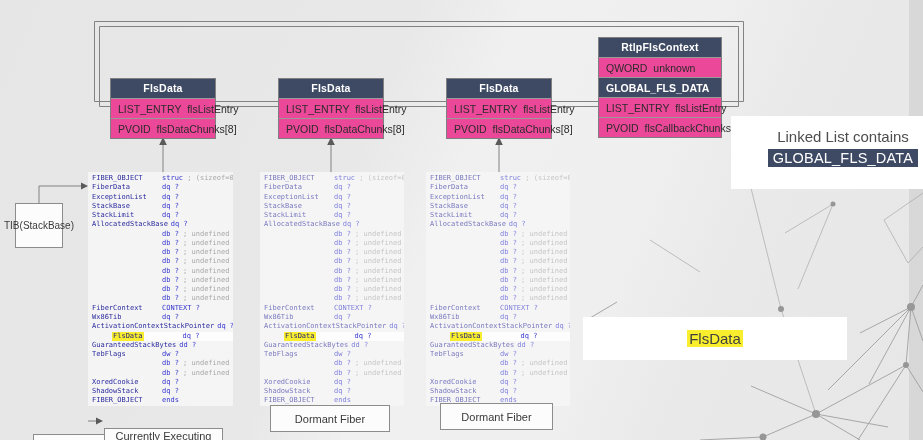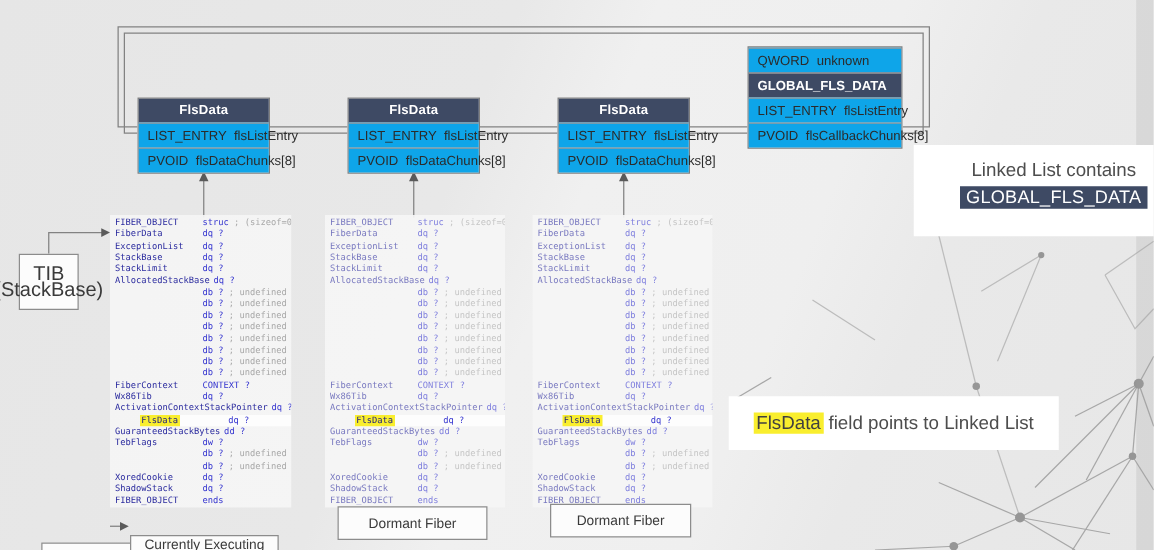--- a/index.html
+++ b/index.html
@@ -7,40 +7,40 @@
     position:relative;width:923px;height:440px;overflow:hidden;
     background:linear-gradient(112deg,#e6e6e6 0%,#e8e8e8 38%,#f0f0f0 48%,#efefef 66%,#e9e9e9 76%,#e7e7e7 100%);
     font-family:"Liberation Sans",sans-serif;
   }
   svg.layer{position:absolute;left:0;top:0;pointer-events:none;}
   .edge-strip{position:absolute;right:0;top:0;width:14px;height:440px;background:rgba(160,160,160,.22);}
 
   
   .dbox{position:absolute;border:1px solid #7f7f7f;background:#f8f8f8;box-sizing:border-box;}
   .dbox .hdr{background:#3e4a64;color:#fff;font-weight:bold;font-size:10.5px;height:19px;line-height:19px;text-align:center;letter-spacing:.2px;}
-  .dbox .row{height:20px;line-height:20px;font-size:10.5px;color:#2b2b2b;padding-left:7px;border-top:1px solid #9a9a9a;background:#0ea5e9;white-space:nowrap;word-spacing:3px;box-sizing:border-box;}
+  .dbox .row{height:20px;line-height:20px;font-size:10.5px;color:#2b2b2b;padding-left:7px;border-top:1px solid #9a9a9a;background:#ec4899;white-space:nowrap;word-spacing:3px;box-sizing:border-box;}
   .dbox .row.navy{background:#3e4a64;color:#fff;font-weight:bold;word-spacing:0;}
 
   
   .struct{position:absolute;width:145px;height:234px;background:rgba(245,245,245,.92);
     font-family:"DejaVu Sans Mono",monospace;font-size:7px;overflow:hidden;
     padding:2px 0 0 4px;box-sizing:border-box;margin:0;}
   .struct.faded .sl{opacity:.62;}
   .sl{height:9.28px;line-height:9.28px;white-space:nowrap;}
   .sn{display:inline-block;min-width:67px;color:#2a2a9e;}
   .sn.hl{background:#f9ee2e;color:#20207e;min-width:0;padding:0 1px;margin-right:36px;opacity:1 !important;}
   .sl.hlrow{background:#fdfdfd;opacity:1 !important;margin-left:20px;}
   .sk{color:#3434cf;margin-left:3px;}
   .sc{color:#a8a8a8;}
 
   
   .lbox{position:absolute;border:1px solid #8c8c8c;background:#fcfcfc;color:#3a3a3a;
     display:flex;align-items:center;justify-content:center;text-align:center;
     font-size:11px;box-sizing:border-box;}
-  .lbox.small{font-size:16px;flex-direction:column;line-height:13px;}
+  .lbox.small{font-size:10px;flex-direction:row;line-height:13px;}
 
   
   .card{position:absolute;background:#ffffff;color:#4d4d4d;box-sizing:border-box;}
   .card1{width:224px;height:73px;font-size:15px;text-align:center;padding-top:12px;}
   .chip{display:inline-block;background:#3e4a64;color:#fff;padding:1px 5px;margin-top:4px;font-size:14.5px;letter-spacing:.2px;}
   .card2{width:264px;height:43px;font-size:15px;display:flex;align-items:center;justify-content:center;white-space:pre;}
   .yhl{background:#f9ee2e;color:#3f3f3f;padding:0 2px;}
 </style>
 </head>
 <body>
@@ -120,20 +120,21 @@
     <div class="row">LIST_ENTRY flsListEntry</div>
     <div class="row">PVOID flsDataChunks[8]</div>
   </div>
   <div class="dbox" style="left:446px;top:78px;width:106px;">
     <div class="hdr">FlsData</div>
     <div class="row">LIST_ENTRY flsListEntry</div>
     <div class="row">PVOID flsDataChunks[8]</div>
   </div>
 
   <div class="dbox" style="left:598px;top:37px;width:124px;">
+    <div class="hdr">RtlpFlsContext</div>
     <div class="row">QWORD unknown</div>
     <div class="row navy">GLOBAL_FLS_DATA</div>
     <div class="row">LIST_ENTRY flsListEntry</div>
     <div class="row">PVOID flsCallbackChunks[8]</div>
   </div>
 
   <pre class="struct" style="left:88px;top:172px;"><div class="sl"><span class="sn">FIBER_OBJECT</span><span class="sk">struc</span><span class="sc"> ; (sizeof=0x</span></div><div class="sl"><span class="sn">FiberData</span><span class="sk">dq ?</span></div><div class="sl"><span class="sn">ExceptionList</span><span class="sk">dq ?</span></div><div class="sl"><span class="sn">StackBase</span><span class="sk">dq ?</span></div><div class="sl"><span class="sn">StackLimit</span><span class="sk">dq ?</span></div><div class="sl"><span class="sn">AllocatedStackBase</span><span class="sk">dq ?</span></div><div class="sl"><span class="sn"></span><span class="sk">db ?</span><span class="sc"> ; undefined</span></div><div class="sl"><span class="sn"></span><span class="sk">db ?</span><span class="sc"> ; undefined</span></div><div class="sl"><span class="sn"></span><span class="sk">db ?</span><span class="sc"> ; undefined</span></div><div class="sl"><span class="sn"></span><span class="sk">db ?</span><span class="sc"> ; undefined</span></div><div class="sl"><span class="sn"></span><span class="sk">db ?</span><span class="sc"> ; undefined</span></div><div class="sl"><span class="sn"></span><span class="sk">db ?</span><span class="sc"> ; undefined</span></div><div class="sl"><span class="sn"></span><span class="sk">db ?</span><span class="sc"> ; undefined</span></div><div class="sl"><span class="sn"></span><span class="sk">db ?</span><span class="sc"> ; undefined</span></div><div class="sl"><span class="sn">FiberContext</span><span class="sk">CONTEXT ?</span></div><div class="sl"><span class="sn">Wx86Tib</span><span class="sk">dq ?</span></div><div class="sl"><span class="sn">ActivationContextStackPointer</span><span class="sk">dq ?</span></div><div class="sl hlrow"><span class="sn hl">FlsData</span><span class="sk">dq ?</span></div><div class="sl"><span class="sn">GuaranteedStackBytes</span><span class="sk">dd ?</span></div><div class="sl"><span class="sn">TebFlags</span><span class="sk">dw ?</span></div><div class="sl"><span class="sn"></span><span class="sk">db ?</span><span class="sc"> ; undefined</span></div><div class="sl"><span class="sn"></span><span class="sk">db ?</span><span class="sc"> ; undefined</span></div><div class="sl"><span class="sn">XoredCookie</span><span class="sk">dq ?</span></div><div class="sl"><span class="sn">ShadowStack</span><span class="sk">dq ?</span></div><div class="sl"><span class="sn">FIBER_OBJECT</span><span class="sk">ends</span></div></pre>
   <pre class="struct faded" style="left:260px;top:172px;width:144px;"><div class="sl"><span class="sn">FIBER_OBJECT</span><span class="sk">struc</span><span class="sc"> ; (sizeof=0x</span></div><div class="sl"><span class="sn">FiberData</span><span class="sk">dq ?</span></div><div class="sl"><span class="sn">ExceptionList</span><span class="sk">dq ?</span></div><div class="sl"><span class="sn">StackBase</span><span class="sk">dq ?</span></div><div class="sl"><span class="sn">StackLimit</span><span class="sk">dq ?</span></div><div class="sl"><span class="sn">AllocatedStackBase</span><span class="sk">dq ?</span></div><div class="sl"><span class="sn"></span><span class="sk">db ?</span><span class="sc"> ; undefined</span></div><div class="sl"><span class="sn"></span><span class="sk">db ?</span><span class="sc"> ; undefined</span></div><div class="sl"><span class="sn"></span><span class="sk">db ?</span><span class="sc"> ; undefined</span></div><div class="sl"><span class="sn"></span><span class="sk">db ?</span><span class="sc"> ; undefined</span></div><div class="sl"><span class="sn"></span><span class="sk">db ?</span><span class="sc"> ; undefined</span></div><div class="sl"><span class="sn"></span><span class="sk">db ?</span><span class="sc"> ; undefined</span></div><div class="sl"><span class="sn"></span><span class="sk">db ?</span><span class="sc"> ; undefined</span></div><div class="sl"><span class="sn"></span><span class="sk">db ?</span><span class="sc"> ; undefined</span></div><div class="sl"><span class="sn">FiberContext</span><span class="sk">CONTEXT ?</span></div><div class="sl"><span class="sn">Wx86Tib</span><span class="sk">dq ?</span></div><div class="sl"><span class="sn">ActivationContextStackPointer</span><span class="sk">dq ?</span></div><div class="sl hlrow"><span class="sn hl">FlsData</span><span class="sk">dq ?</span></div><div class="sl"><span class="sn">GuaranteedStackBytes</span><span class="sk">dd ?</span></div><div class="sl"><span class="sn">TebFlags</span><span class="sk">dw ?</span></div><div class="sl"><span class="sn"></span><span class="sk">db ?</span><span class="sc"> ; undefined</span></div><div class="sl"><span class="sn"></span><span class="sk">db ?</span><span class="sc"> ; undefined</span></div><div class="sl"><span class="sn">XoredCookie</span><span class="sk">dq ?</span></div><div class="sl"><span class="sn">ShadowStack</span><span class="sk">dq ?</span></div><div class="sl"><span class="sn">FIBER_OBJECT</span><span class="sk">ends</span></div></pre>
   <pre class="struct faded" style="left:426px;top:172px;width:144px;"><div class="sl"><span class="sn">FIBER_OBJECT</span><span class="sk">struc</span><span class="sc"> ; (sizeof=0x</span></div><div class="sl"><span class="sn">FiberData</span><span class="sk">dq ?</span></div><div class="sl"><span class="sn">ExceptionList</span><span class="sk">dq ?</span></div><div class="sl"><span class="sn">StackBase</span><span class="sk">dq ?</span></div><div class="sl"><span class="sn">StackLimit</span><span class="sk">dq ?</span></div><div class="sl"><span class="sn">AllocatedStackBase</span><span class="sk">dq ?</span></div><div class="sl"><span class="sn"></span><span class="sk">db ?</span><span class="sc"> ; undefined</span></div><div class="sl"><span class="sn"></span><span class="sk">db ?</span><span class="sc"> ; undefined</span></div><div class="sl"><span class="sn"></span><span class="sk">db ?</span><span class="sc"> ; undefined</span></div><div class="sl"><span class="sn"></span><span class="sk">db ?</span><span class="sc"> ; undefined</span></div><div class="sl"><span class="sn"></span><span class="sk">db ?</span><span class="sc"> ; undefined</span></div><div class="sl"><span class="sn"></span><span class="sk">db ?</span><span class="sc"> ; undefined</span></div><div class="sl"><span class="sn"></span><span class="sk">db ?</span><span class="sc"> ; undefined</span></div><div class="sl"><span class="sn"></span><span class="sk">db ?</span><span class="sc"> ; undefined</span></div><div class="sl"><span class="sn">FiberContext</span><span class="sk">CONTEXT ?</span></div><div class="sl"><span class="sn">Wx86Tib</span><span class="sk">dq ?</span></div><div class="sl"><span class="sn">ActivationContextStackPointer</span><span class="sk">dq ?</span></div><div class="sl hlrow"><span class="sn hl">FlsData</span><span class="sk">dq ?</span></div><div class="sl"><span class="sn">GuaranteedStackBytes</span><span class="sk">dd ?</span></div><div class="sl"><span class="sn">TebFlags</span><span class="sk">dw ?</span></div><div class="sl"><span class="sn"></span><span class="sk">db ?</span><span class="sc"> ; undefined</span></div><div class="sl"><span class="sn"></span><span class="sk">db ?</span><span class="sc"> ; undefined</span></div><div class="sl"><span class="sn">XoredCookie</span><span class="sk">dq ?</span></div><div class="sl"><span class="sn">ShadowStack</span><span class="sk">dq ?</span></div><div class="sl"><span class="sn">FIBER_OBJECT</span><span class="sk">ends</span></div></pre>
 
@@ -153,16 +154,16 @@
   </div>
   <div class="lbox" style="left:440px;top:403px;width:113px;height:27px;">
     <span>Dormant Fiber</span>
   </div>
 
   <div class="card card1" style="left:731px;top:116px;">
     <div>Linked List contains</div>
     <span class="chip">GLOBAL_FLS_DATA</span>
   </div>
   <div class="card card2" style="left:583px;top:317px;">
-    <span class="yhl">FlsData</span><span> field points to Linked List</span>
+    <span class="yhl">FlsData</span>
   </div>
 
 </div>
 
 </body></html>

